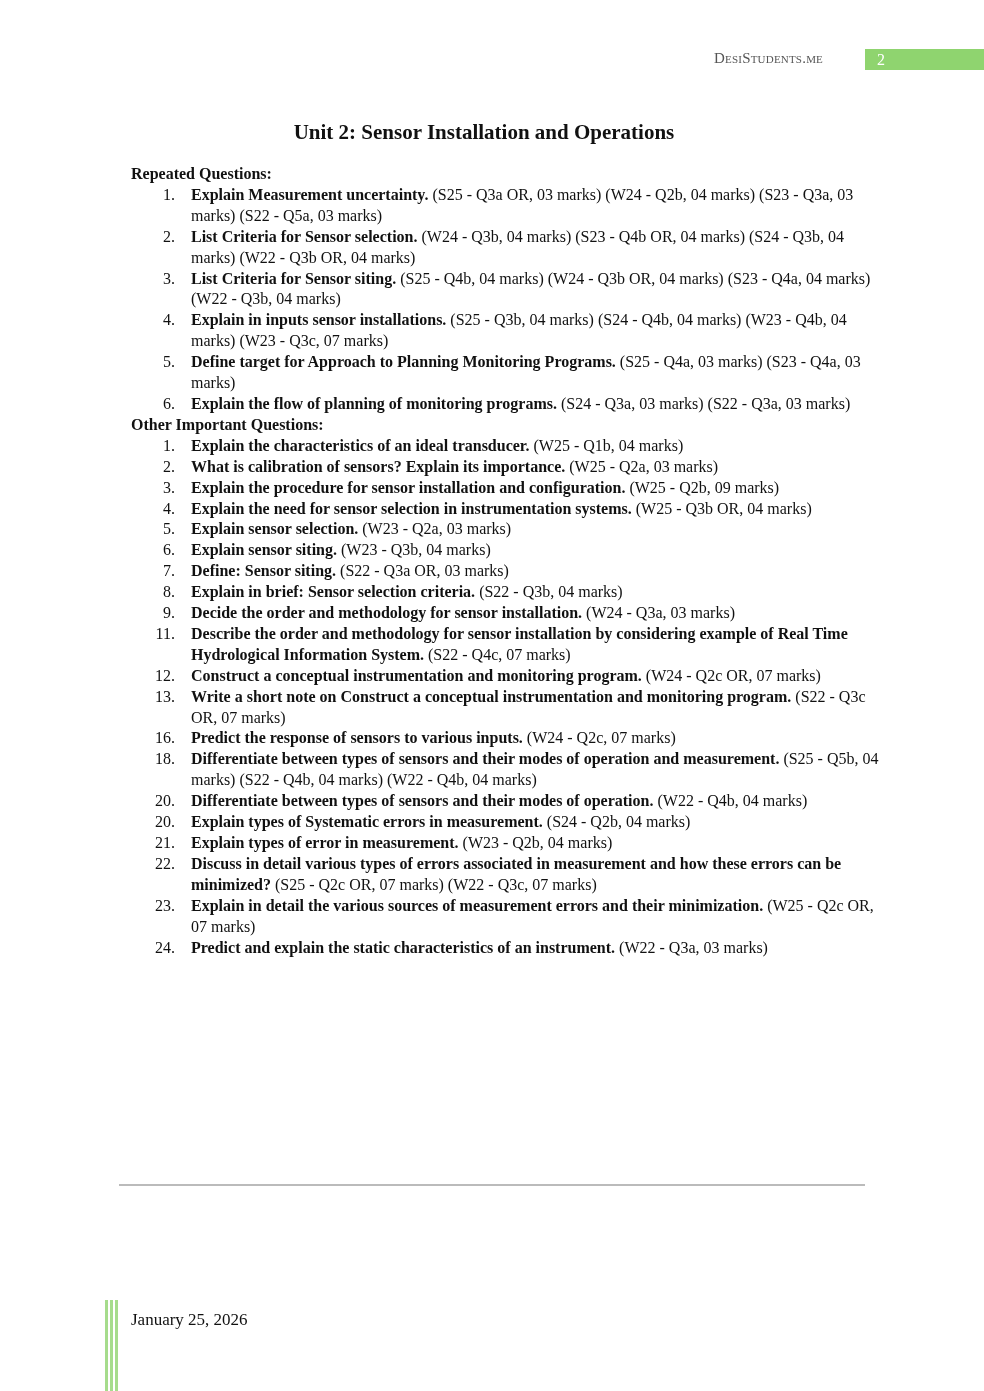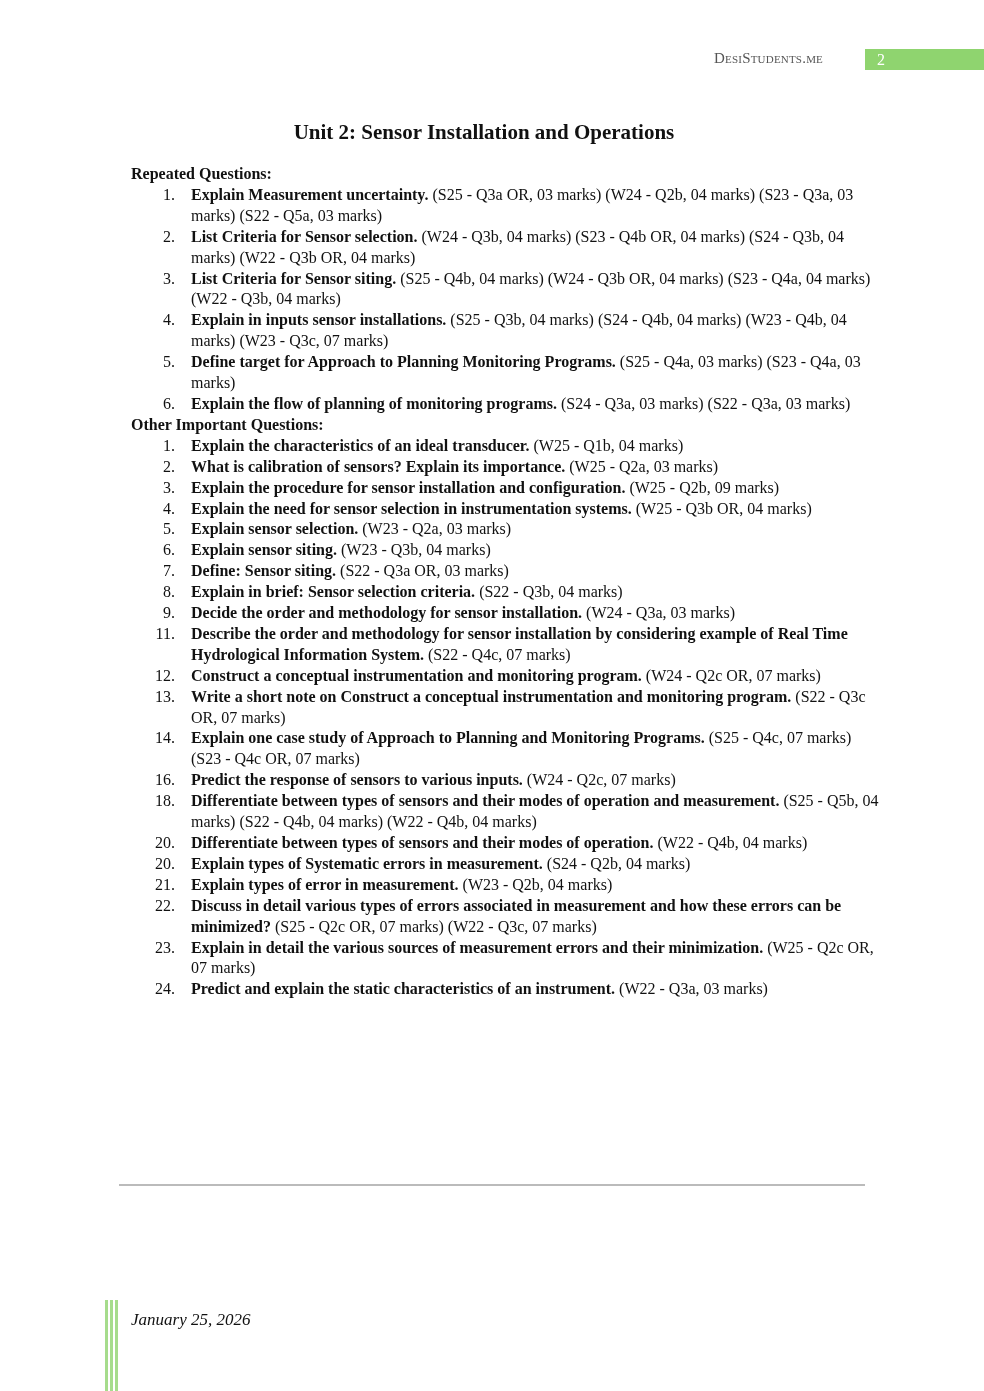--- a/index.html
+++ b/index.html
@@ -16,21 +16,21 @@
              line-height: 20.9px; margin-left: 12px; }
   .section-heading { font-weight: bold; }
   ol { margin: 0; padding: 0; list-style: none; }
   li { position: relative; padding-left: 60px; }
   .num { position: absolute; left: 0; width: 44px; text-align: right; }
   .q { font-weight: bold; }
   .divider { position: absolute; top: 1184px; left: 119px; width: 746px; height: 2px;
              background: #bbb; }
   .footer-bars { position: absolute; top: 1300px; left: 105px; width: 14px; height: 91px; }
   .footer-bars span { position: absolute; top: 0; width: 3px; height: 91px; background: #a6dc8c; }
-  .footer-date { position: absolute; top: 1310px; left: 131px; font-size: 17px; font-style: italic; }
+  .footer-date { position: absolute; top: 1310px; left: 131px; font-size: 17px; }
 </style>
 </head>
 <body>
 
 <div class="header-site">DesiStudents.me</div>
 <div class="header-page">2</div>
 
 <div class="title">Unit 2: Sensor Installation and Operations</div>
 
 <div class="content">
@@ -50,21 +50,20 @@
       <li><span class="num">3.</span><span class="q">Explain the procedure for sensor installation and configuration.</span><span> (W25 - Q2b, 09 marks)</span></li>
       <li><span class="num">4.</span><span class="q">Explain the need for sensor selection in instrumentation systems.</span><span> (W25 - Q3b OR, 04 marks)</span></li>
       <li><span class="num">5.</span><span class="q">Explain sensor selection.</span><span> (W23 - Q2a, 03 marks)</span></li>
       <li><span class="num">6.</span><span class="q">Explain sensor siting.</span><span> (W23 - Q3b, 04 marks)</span></li>
       <li><span class="num">7.</span><span class="q">Define: Sensor siting.</span><span> (S22 - Q3a OR, 03 marks)</span></li>
       <li><span class="num">8.</span><span class="q">Explain in brief: Sensor selection criteria.</span><span> (S22 - Q3b, 04 marks)</span></li>
       <li><span class="num">9.</span><span class="q">Decide the order and methodology for sensor installation.</span><span> (W24 - Q3a, 03 marks)</span></li>
       <li><span class="num">11.</span><span class="q">Describe the order and methodology for sensor installation by considering example of Real Time Hydrological Information System.</span><span> (S22 - Q4c, 07 marks)</span></li>
       <li><span class="num">12.</span><span class="q">Construct a conceptual instrumentation and monitoring program.</span><span> (W24 - Q2c OR, 07 marks)</span></li>
       <li><span class="num">13.</span><span class="q">Write a short note on Construct a conceptual instrumentation and monitoring program.</span><span> (S22 - Q3c OR, 07 marks)</span></li>
-      <li><span class="num">14.</span><span class="q">Explain one case study of Approach to Planning and Monitoring Programs.</span><span> (S25 - Q4c, 07 marks) (S23 - Q4c OR, 07 marks)</span></li>
       <li><span class="num">16.</span><span class="q">Predict the response of sensors to various inputs.</span><span> (W24 - Q2c, 07 marks)</span></li>
       <li><span class="num">18.</span><span class="q">Differentiate between types of sensors and their modes of operation and measurement.</span><span> (S25 - Q5b, 04 marks) (S22 - Q4b, 04 marks) (W22 - Q4b, 04 marks)</span></li>
       <li><span class="num">20.</span><span class="q">Differentiate between types of sensors and their modes of operation.</span><span> (W22 - Q4b, 04 marks)</span></li>
       <li><span class="num">20.</span><span class="q">Explain types of Systematic errors in measurement.</span><span> (S24 - Q2b, 04 marks)</span></li>
       <li><span class="num">21.</span><span class="q">Explain types of error in measurement.</span><span> (W23 - Q2b, 04 marks)</span></li>
       <li><span class="num">22.</span><span class="q">Discuss in detail various types of errors associated in measurement and how these errors can be minimized?</span><span> (S25 - Q2c OR, 07 marks) (W22 - Q3c, 07 marks)</span></li>
       <li><span class="num">23.</span><span class="q">Explain in detail the various sources of measurement errors and their minimization.</span><span> (W25 - Q2c OR, 07 marks)</span></li>
       <li><span class="num">24.</span><span class="q">Predict and explain the static characteristics of an instrument.</span><span> (W22 - Q3a, 03 marks)</span></li>
     </ol>
 </div>

